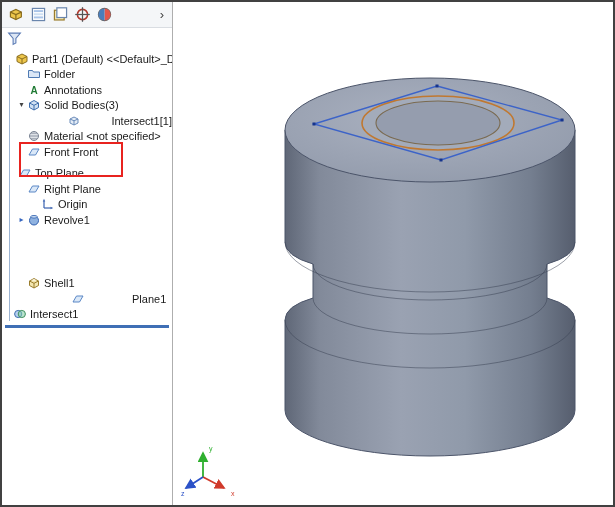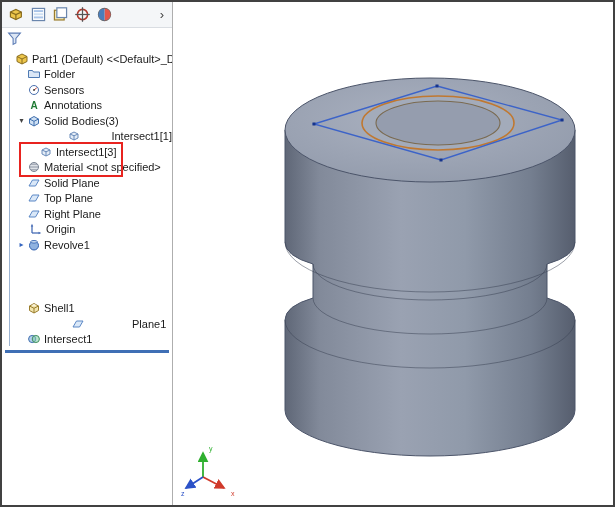--- a/index.html
+++ b/index.html
@@ -144,31 +144,20 @@
             <svg viewBox="0 0 14 14">
               <path d="M1.5 3.5 h4 l1 1.5 h6 v5.5 h-11 z" fill="#dbe7f6" stroke="#4f7ab3"></path>
             </svg>
           </span>
           <span class="tlabel">Folder</span>
         </div>
         <div class="trow" style="padding-left: 14px;">
           <span class="arrow"></span>
           <span class="ticon">
             <svg viewBox="0 0 14 14">
-              <circle cx="7" cy="7" r="4.5" fill="#fff" stroke="#4a6fae"></circle>
-              <line x1="7" y1="7" x2="9.8" y2="4.8" stroke="#c23b2e"></line>
-              <circle cx="7" cy="7" r="0.9" fill="#333"></circle>
-            </svg>
-          </span>
-          <span class="tlabel">Sensors</span>
-        </div>
-        <div class="trow" style="padding-left: 14px;">
-          <span class="arrow"></span>
-          <span class="ticon">
-            <svg viewBox="0 0 14 14">
               <text x="7" y="10.5" font-size="10" font-weight="bold" text-anchor="middle" fill="#1f7a33" font-family="Liberation Sans,sans-serif">A</text>
             </svg>
           </span>
           <span class="tlabel">Annotations</span>
         </div>
         <div class="trow" style="padding-left: 14px;">
           <span class="arrow down">▾</span>
           <span class="ticon">
             <svg viewBox="0 0 14 14">
               <polygon points="2.5,5 7,2.5 11.5,5 11.5,9.5 7,12 2.5,9.5" fill="#cfe0f3" stroke="#3f6fae"></polygon>
@@ -182,69 +171,58 @@
           <span class="arrow"></span>
           <span class="ticon">
             <svg viewBox="0 0 14 14">
               <polygon points="3,5 7,3 11,5 11,9 7,11 3,9" fill="#e4ecf6" stroke="#6b8cba"></polygon>
               <polyline points="3,5 7,6.8 11,5" fill="none" stroke="#6b8cba"></polyline>
               <line x1="7" y1="6.8" x2="7" y2="11" stroke="#6b8cba"></line>
             </svg>
           </span>
           <span class="tlabel">Intersect1[1]</span>
         </div>
-        <div class="trow hl" style="padding-left: 26px;">
-          <span class="arrow"></span>
-          <span class="ticon">
-            <svg viewBox="0 0 14 14">
-              <polygon points="3,5 7,3 11,5 11,9 7,11 3,9" fill="#e4ecf6" stroke="#6b8cba"></polygon>
-              <polyline points="3,5 7,6.8 11,5" fill="none" stroke="#6b8cba"></polyline>
-              <line x1="7" y1="6.8" x2="7" y2="11" stroke="#6b8cba"></line>
-            </svg>
-          </span>
-          <span class="tlabel">Intersect1[3]</span>
-        </div>
         <div class="trow" style="padding-left: 14px;">
           <span class="arrow"></span>
           <span class="ticon">
             <svg viewBox="0 0 14 14">
               <circle cx="7" cy="7" r="4.5" fill="#dfe3e8" stroke="#7a8494"></circle>
               <path d="M2.5 7 h9 M4 4.2 h6 M4 9.8 h6" stroke="#7a8494" fill="none" stroke-width="0.8"></path>
             </svg>
           </span>
           <span class="tlabel">Material &lt;not specified&gt;</span>
         </div>
         <div class="trow" style="padding-left: 14px;">
           <span class="arrow"></span>
           <span class="ticon">
             <svg viewBox="0 0 14 14">
               <polygon points="2,10 5.5,4 12,4 8.5,10" fill="rgba(150,190,235,0.35)" stroke="#5b87c5"></polygon>
             </svg>
           </span>
-          <span class="tlabel">Solid Plane</span>
-        </div>
-        <div class="trow" style="padding-left: 14px;">
+          <span class="tlabel">Front Front</span>
+        </div>
+        <div class="trow" style="padding-left: 5px; margin-top: 6px;">
           <span class="arrow"></span>
           <span class="ticon">
             <svg viewBox="0 0 14 14">
               <polygon points="2,10 5.5,4 12,4 8.5,10" fill="rgba(150,190,235,0.35)" stroke="#5b87c5"></polygon>
             </svg>
           </span>
           <span class="tlabel">Top Plane</span>
         </div>
         <div class="trow" style="padding-left: 14px; text-align: right;">
           <span class="arrow"></span>
           <span class="ticon">
             <svg viewBox="0 0 14 14">
               <polygon points="2,10 5.5,4 12,4 8.5,10" fill="rgba(150,190,235,0.35)" stroke="#5b87c5"></polygon>
             </svg>
           </span>
           <span class="tlabel">Right Plane</span>
         </div>
-        <div class="trow" style="padding-left: 16px; align-items: center;">
+        <div class="trow" style="padding-left: 28px; align-items: center;">
           <span class="arrow"></span>
           <span class="ticon">
             <svg viewBox="0 0 14 14">
               <g stroke="#3a62b0" stroke-width="1.2">
                 <line x1="3" y1="11" x2="3" y2="4"></line>
                 <line x1="3" y1="11" x2="10" y2="11"></line>
               </g>
               <polygon points="3,1.8 1.8,4.4 4.2,4.4" fill="#3a62b0"></polygon>
               <polygon points="12.2,11 9.6,9.8 9.6,12.2" fill="#3a62b0"></polygon>
             </svg>
@@ -275,21 +253,21 @@
         </div>
         <div class="trow" style="padding-left: 14px; gap: 44px;">
           <span class="arrow"></span>
           <span class="ticon">
             <svg viewBox="0 0 14 14">
               <polygon points="2,10 5.5,4 12,4 8.5,10" fill="rgba(150,190,235,0.35)" stroke="#5b87c5"></polygon>
             </svg>
           </span>
           <span class="tlabel">Plane1</span>
         </div>
-        <div class="trow" style="padding-left: 14px;">
+        <div class="trow" style="">
           <span class="arrow"></span>
           <span class="ticon">
             <svg viewBox="0 0 14 14">
               <circle cx="5.2" cy="7" r="3.6" fill="rgba(120,165,225,0.55)" stroke="#3f6fae"></circle>
               <circle cx="8.8" cy="7" r="3.6" fill="rgba(130,205,165,0.55)" stroke="#3f8f5e"></circle>
             </svg>
           </span>
           <span class="tlabel">Intersect1</span>
         </div>
         <div class="redbox" style="top: 93px; height: 35px;"></div>

